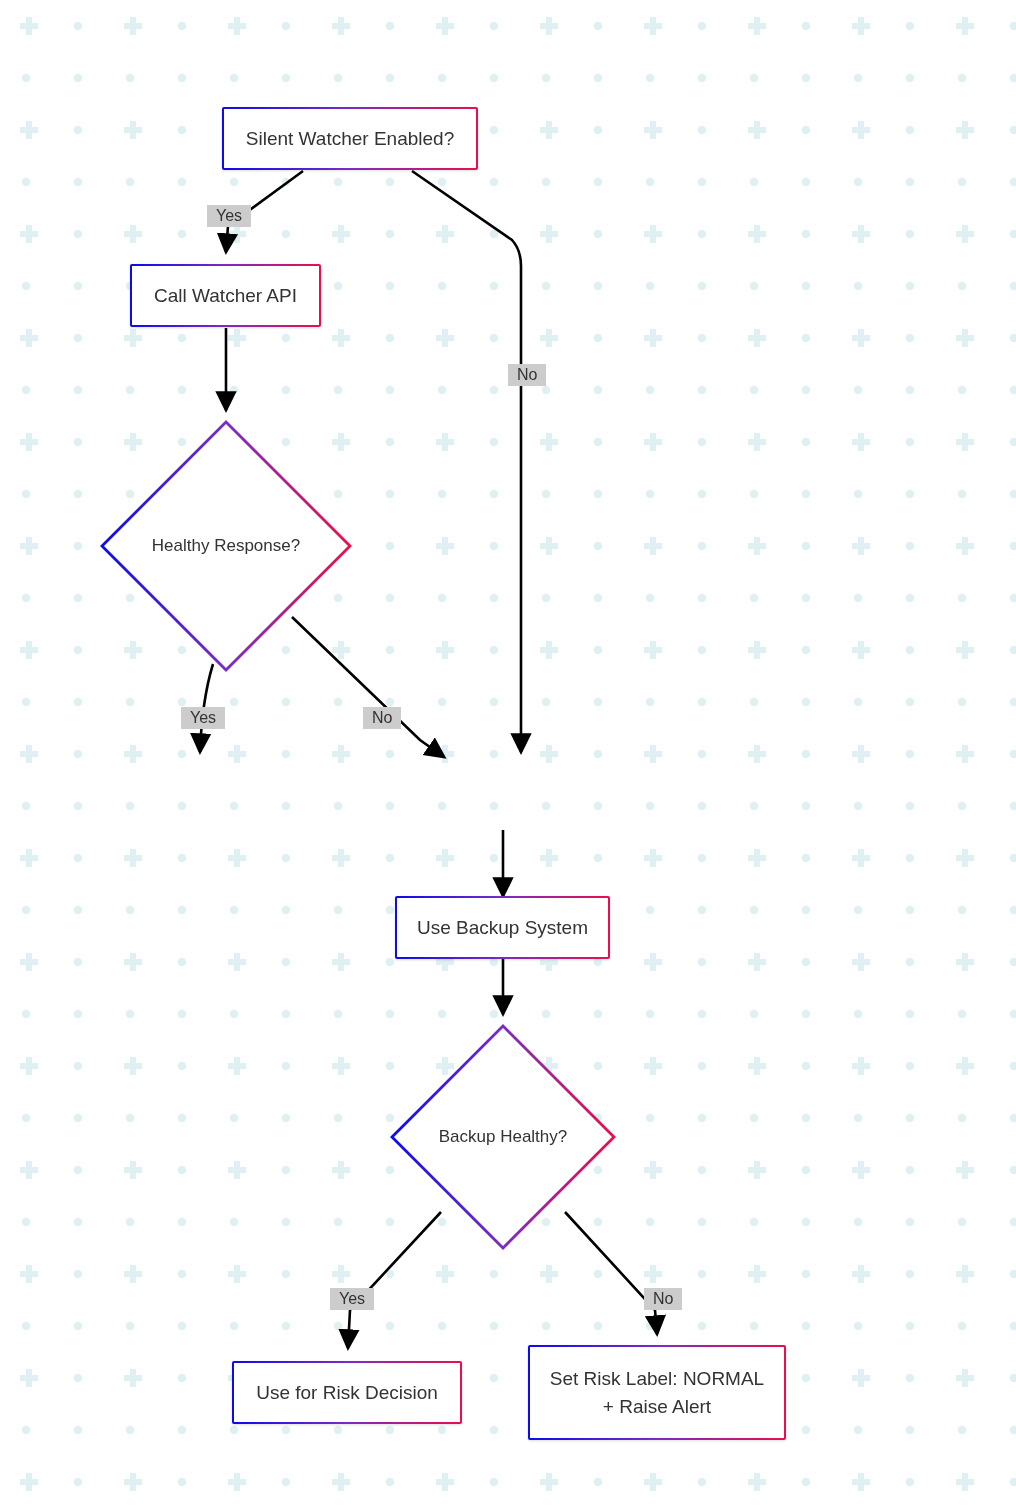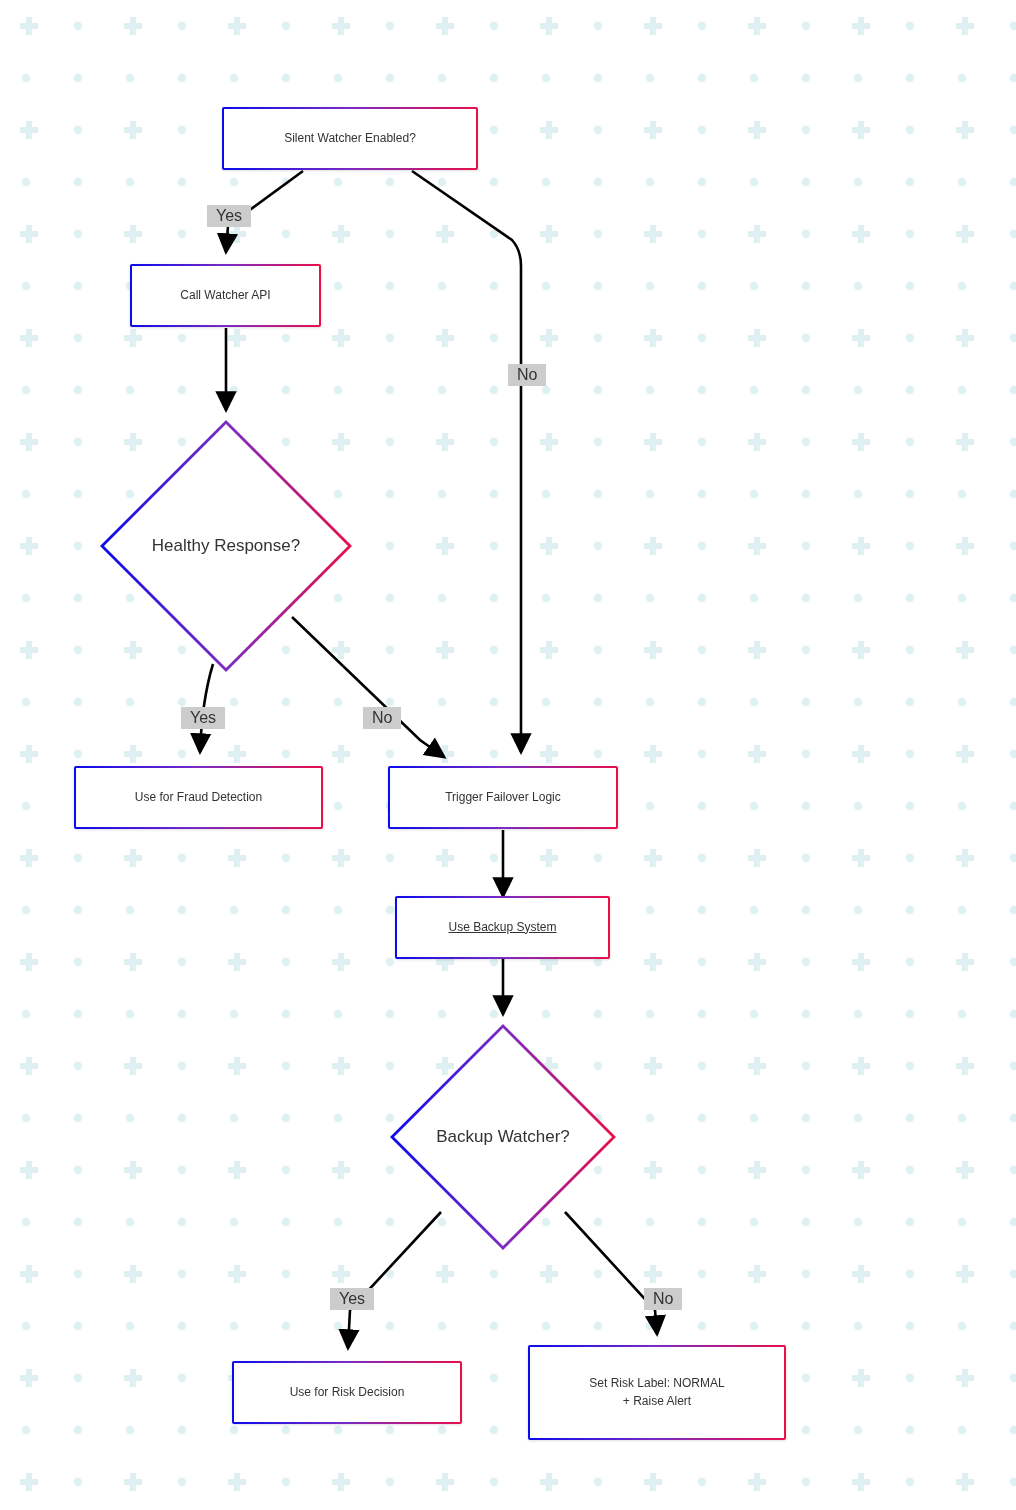--- a/index.html
+++ b/index.html
@@ -42,21 +42,21 @@
   .node {
     position: absolute;
     z-index: 2;
     box-sizing: border-box;
     background: #ffffff;
     display: flex;
     align-items: center;
     justify-content: center;
     text-align: center;
     color: #333333;
-    font-size: 12px;
+    font-size: 19px;
     line-height: 1.45;
     border: 2.5px solid transparent;
     border-radius: 2px;
     background-image:
       linear-gradient(#ffffff, #ffffff),
       linear-gradient(90deg, #0b0bec 0%, #7b2bc4 50%, #ea0f49 100%);
     background-origin: border-box;
     background-clip: padding-box, border-box;
     box-shadow: 0 1px 3px rgba(0,0,0,0.13);
     white-space: pre-line;
@@ -155,44 +155,38 @@
           <stop offset="0%" stop-color="#0b0bec"></stop>
           <stop offset="50%" stop-color="#7b2bc4"></stop>
           <stop offset="100%" stop-color="#ea0f49"></stop>
         </linearGradient>
       </defs>
       <polygon points="128,4 252,128 128,252 4,128" fill="#ffffff" stroke="url(#gradA)" stroke-width="2.8"></polygon>
     </svg>
     <span class="dlabel">Healthy Response?</span>
   </div>
 
-  <div class="node" style="left:74px; top:766px; width:249px; height:63px;">
-    <span>Use for Fraud Detection</span>
-  </div>
-
-  <div class="node" style="left:388px; top:766px; width:230px; height:63px;">
-    <span>Trigger Failover Logic</span>
-  </div>
-
-  <div class="node" style="left:395px; top:896px; width:215px; height:63px;text-decoration:underline;">
+
+
+  <div class="node" style="left:395px; top:896px; width:215px; height:63px;">
     <span>Use Backup System</span>
   </div>
 
   <div class="decision" style="left:388px; top:1022px; width:230px; height:230px;">
     <svg width="230" height="230" viewBox="0 0 230 230">
       <defs>
         <linearGradient id="gradB" x1="0" y1="0" x2="1" y2="0">
           <stop offset="0%" stop-color="#0b0bec"></stop>
           <stop offset="50%" stop-color="#7b2bc4"></stop>
           <stop offset="100%" stop-color="#ea0f49"></stop>
         </linearGradient>
       </defs>
       <polygon points="115,4 226,115 115,226 4,115" fill="#ffffff" stroke="url(#gradB)" stroke-width="2.8"></polygon>
     </svg>
-    <span class="dlabel">Backup Watcher?</span>
+    <span class="dlabel">Backup Healthy?</span>
   </div>
 
   <div class="node" style="left:232px; top:1361px; width:230px; height:63px;">
     <span>Use for Risk Decision</span>
   </div>
 
   <div class="node" style="left:528px; top:1345px; width:258px; height:95px;">
     <span>Set Risk Label: NORMAL
 + Raise Alert</span>
   </div>

